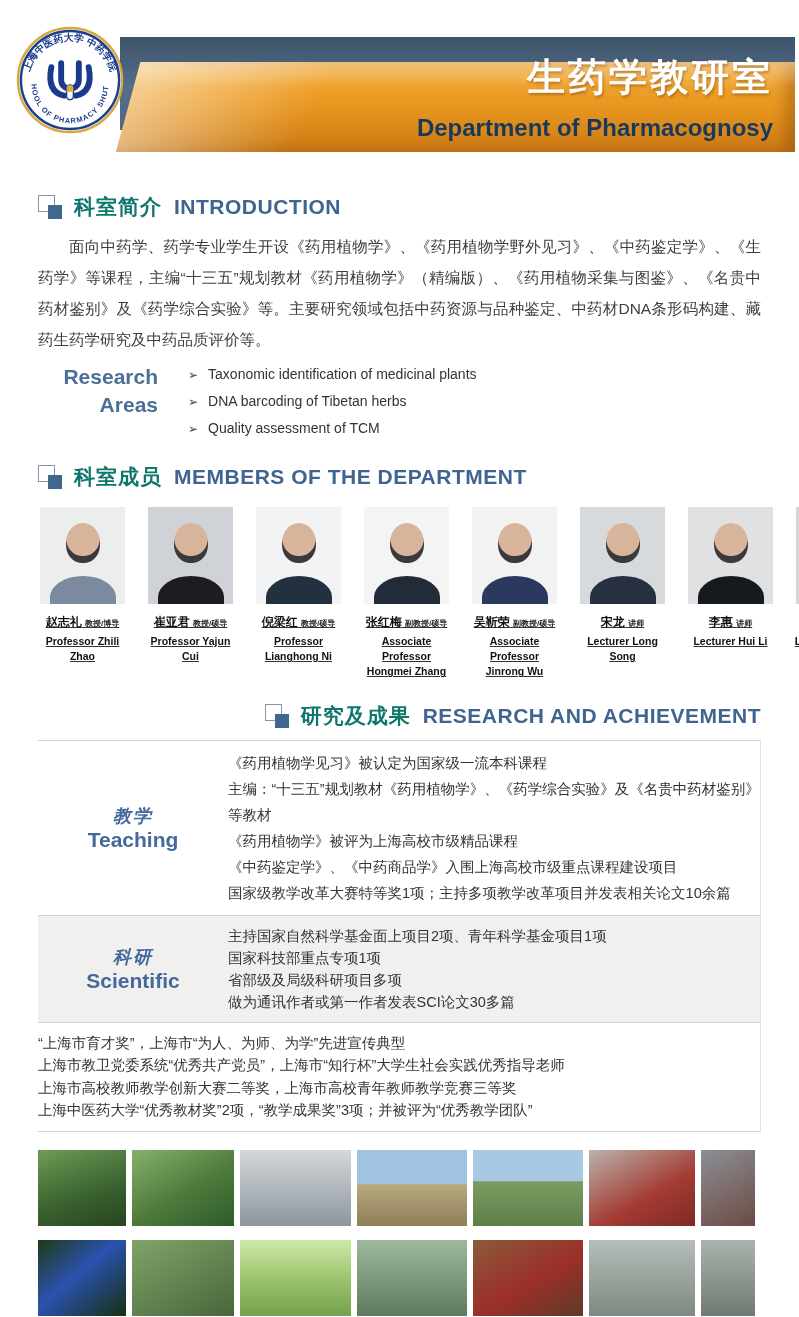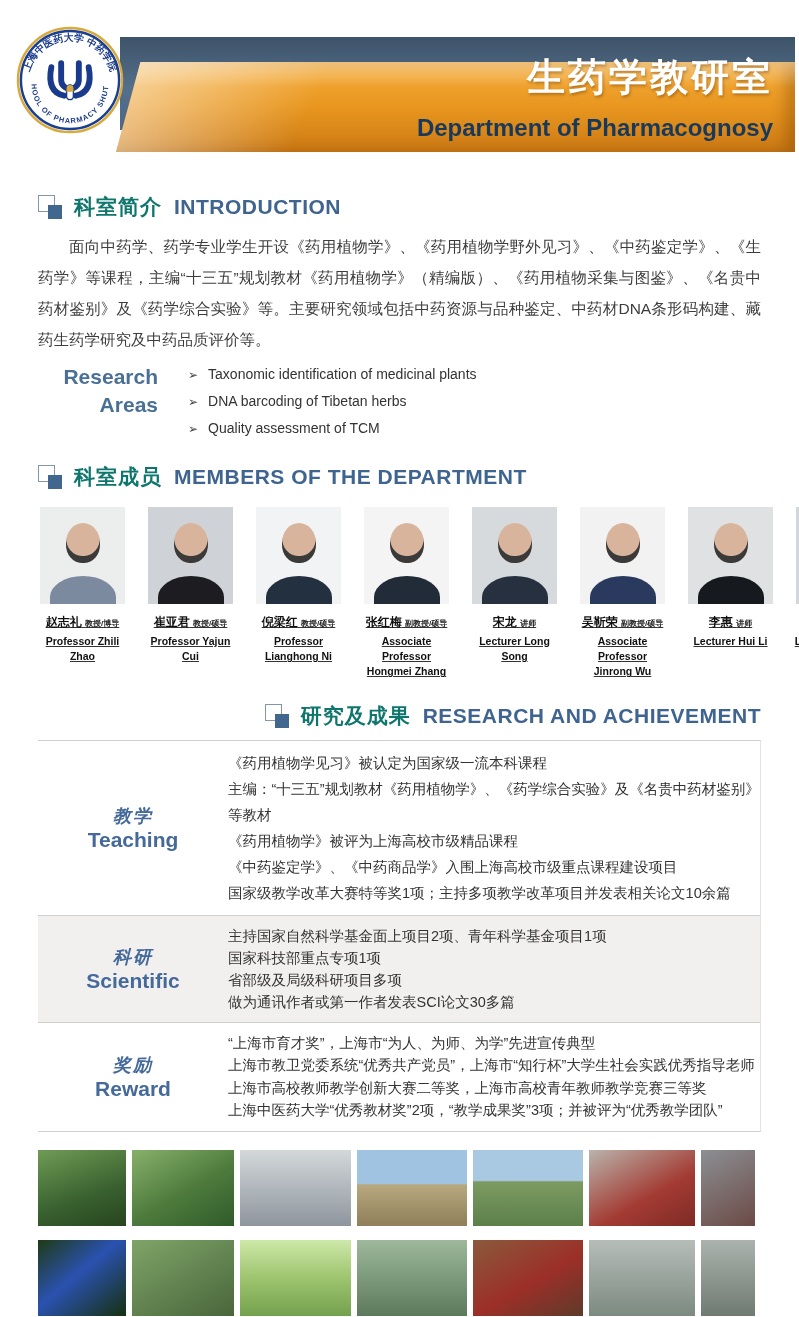--- a/index.html
+++ b/index.html
@@ -179,28 +179,28 @@
         <div class="avatar m3"></div>
         <div class="mname"><span>倪梁红</span> <span class="mtitle">教授/硕导</span></div>
         <div class="men">Professor Lianghong Ni</div>
       </div>
       <div class="member">
         <div class="avatar m4"></div>
         <div class="mname"><span>张红梅</span> <span class="mtitle">副教授/硕导</span></div>
         <div class="men">Associate Professor Hongmei Zhang</div>
       </div>
       <div class="member">
+        <div class="avatar m5"></div>
+        <div class="mname"><span>吴靳荣</span> <span class="mtitle">副教授/硕导</span></div>
+        <div class="men">Associate Professor Jinrong Wu</div>
+      </div>
+      <div class="member">
         <div class="avatar m6"></div>
         <div class="mname"><span>宋龙</span> <span class="mtitle">讲师</span></div>
         <div class="men">Lecturer Long Song</div>
-      </div>
-      <div class="member">
-        <div class="avatar m5"></div>
-        <div class="mname"><span>吴靳荣</span> <span class="mtitle">副教授/硕导</span></div>
-        <div class="men">Associate Professor Jinrong Wu</div>
       </div>
       <div class="member">
         <div class="avatar m7"></div>
         <div class="mname"><span>李惠</span> <span class="mtitle">讲师</span></div>
         <div class="men">Lecturer Hui Li</div>
       </div>
       <div class="member">
         <div class="avatar m8"></div>
         <div class="mname"><span>冯婧娴</span> <span class="mtitle">讲师</span></div>
         <div class="men">Lecturer Jingxian Feng</div>
@@ -236,24 +236,20 @@
           <div class="len">Scientific</div>
         </div>
         <div class="ach-lines">
           <div class="ach-line">主持国家自然科学基金面上项目2项、青年科学基金项目1项</div>
           <div class="ach-line">国家科技部重点专项1项</div>
           <div class="ach-line">省部级及局级科研项目多项</div>
           <div class="ach-line">做为通讯作者或第一作者发表SCI论文30多篇</div>
         </div>
       </div>
       <div class="ach-row row-reward">
-        <div class="ach-label">
-          <div class="lcn">奖励</div>
-          <div class="len">Reward</div>
-        </div>
         <div class="ach-lines">
           <div class="ach-line">“上海市育才奖”，上海市“为人、为师、为学”先进宣传典型</div>
           <div class="ach-line">上海市教卫党委系统“优秀共产党员”，上海市“知行杯”大学生社会实践优秀指导老师</div>
           <div class="ach-line">上海市高校教师教学创新大赛二等奖，上海市高校青年教师教学竞赛三等奖</div>
           <div class="ach-line">上海中医药大学“优秀教材奖”2项，“教学成果奖”3项；并被评为“优秀教学团队”</div>
         </div>
       </div>
     </div>
 
     <div class="gallery">

